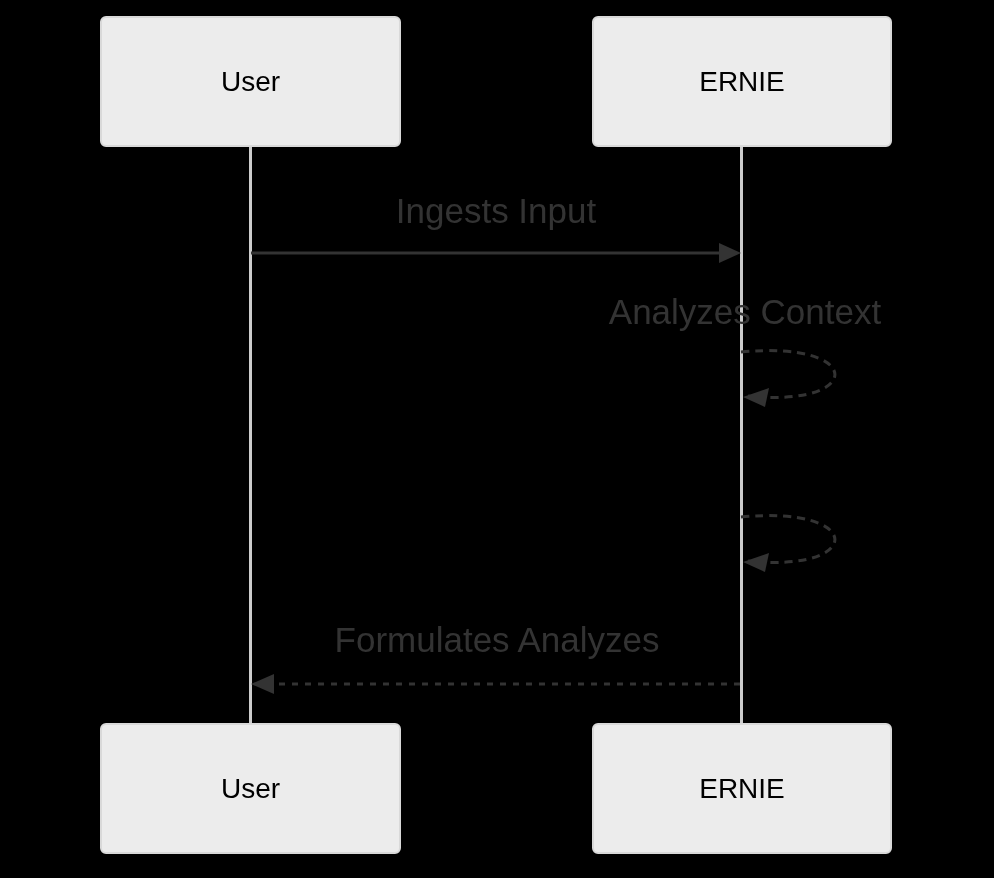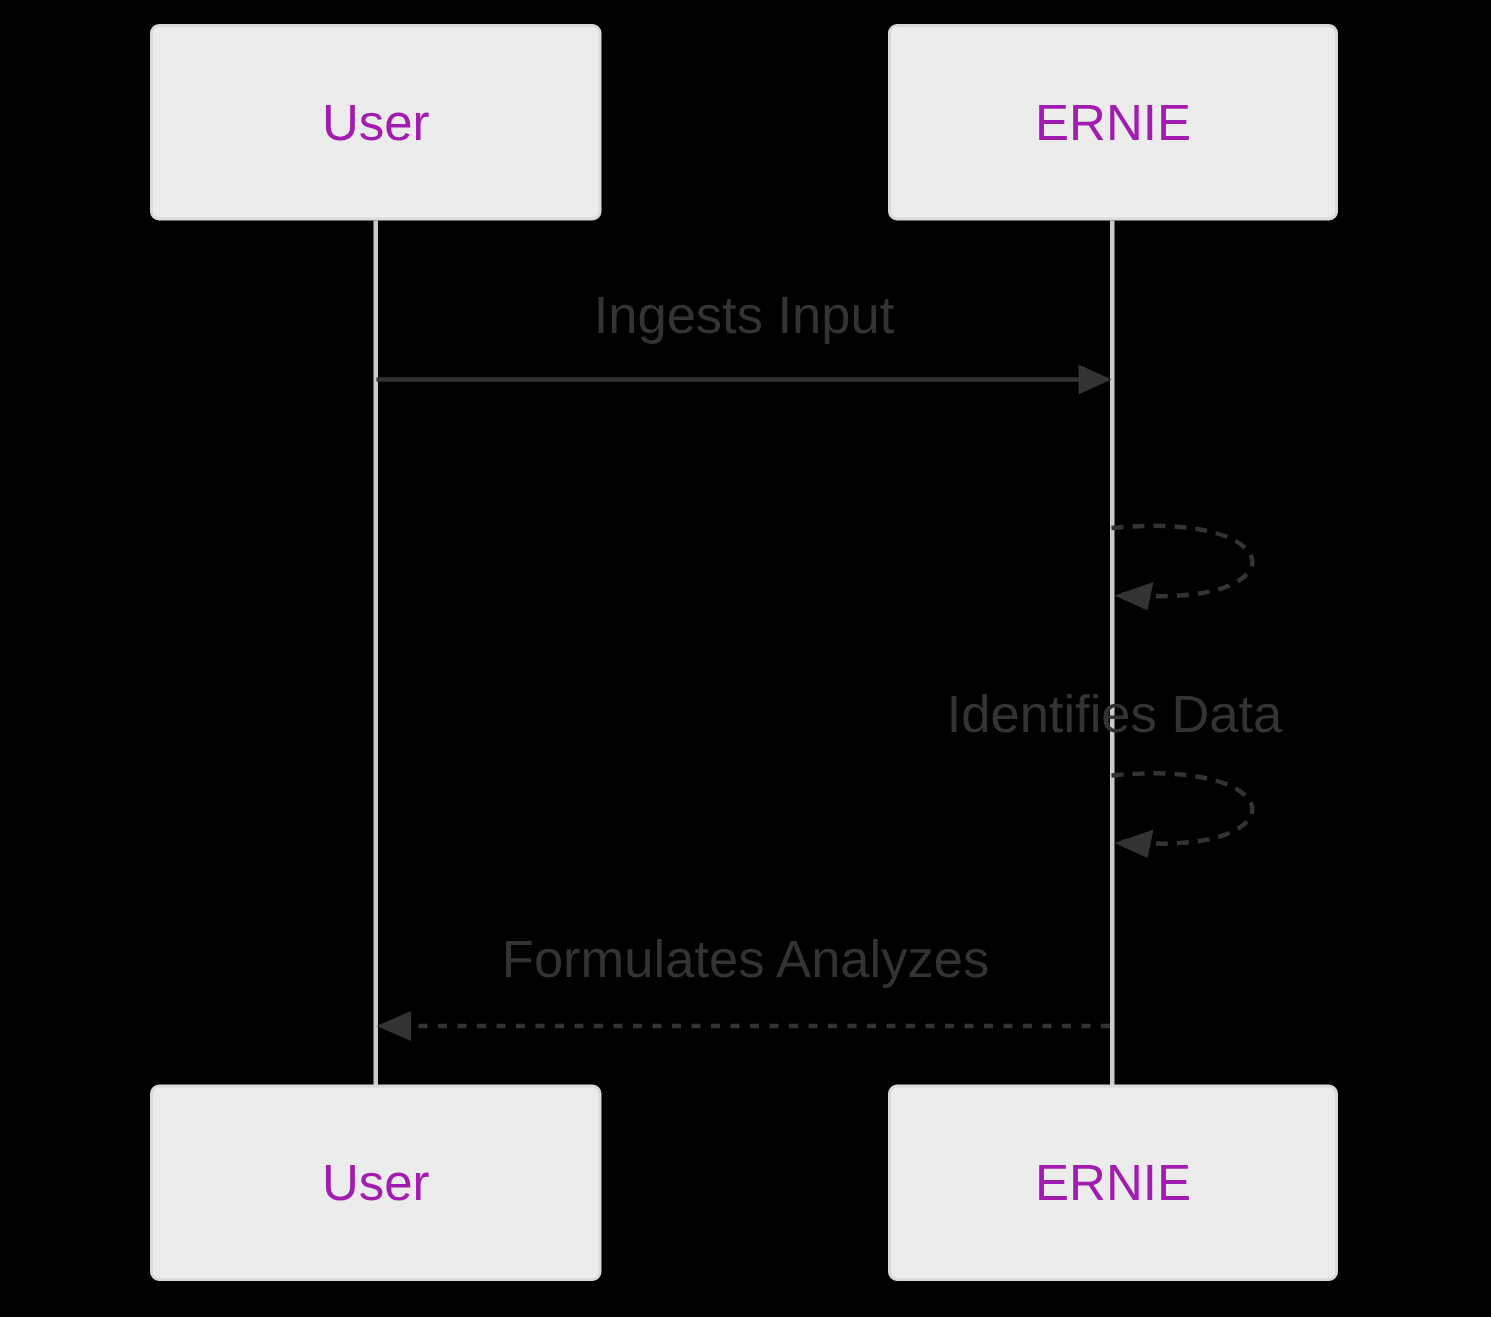--- a/index.html
+++ b/index.html
@@ -24,22 +24,22 @@
   }
   .actor-box {
     position: absolute;
     background: #ececec;
     border: 2px solid #d9d9d9;
     border-radius: 6px;
     box-sizing: border-box;
     display: flex;
     align-items: center;
     justify-content: center;
-    color: #a21caf;
-    font-size: 34px;
+    color: #000000;
+    font-size: 28px;
     line-height: 1;
     z-index: 3;
   }
   .actor-box.top-user    { left: 100px; top: 16px;  width: 301px; height: 131px; }
   .actor-box.top-ernie   { left: 592px; top: 16px;  width: 300px; height: 131px; }
   .actor-box.bottom-user { left: 100px; top: 723px; width: 301px; height: 131px; }
   .actor-box.bottom-ernie{ left: 592px; top: 723px; width: 300px; height: 131px; }
   .message-label {
     position: absolute;
     transform: translateX(-50%);
@@ -71,21 +71,21 @@
     <polygon points="743,397 769,388 765,407" fill="#333333"></polygon>
 
     <path d="M 741,517 C 865,505 865,573 748,561" fill="none" stroke="#333333" stroke-width="3" stroke-dasharray="8,6"></path>
     <polygon points="743,562 769,553 765,572" fill="#333333"></polygon>
 
     <line x1="740" y1="684" x2="272" y2="684" stroke="#333333" stroke-width="3" stroke-dasharray="6,7"></line>
     <polygon points="251,684 274,674 274,694" fill="#333333"></polygon>
   </svg>
 
   <div class="message-label label-ingests">Ingests Input</div>
-  <div class="message-label label-identifies">Identifies Data</div>
+  <div class="message-label label-analyzes">Analyzes Context</div>
   <div class="message-label label-formulates">Formulates Analyzes</div>
 
   <div class="actor-box top-user">
     <span>User</span>
   </div>
   <div class="actor-box top-ernie">
     <span>ERNIE</span>
   </div>
   <div class="actor-box bottom-user">
     <span>User</span>

